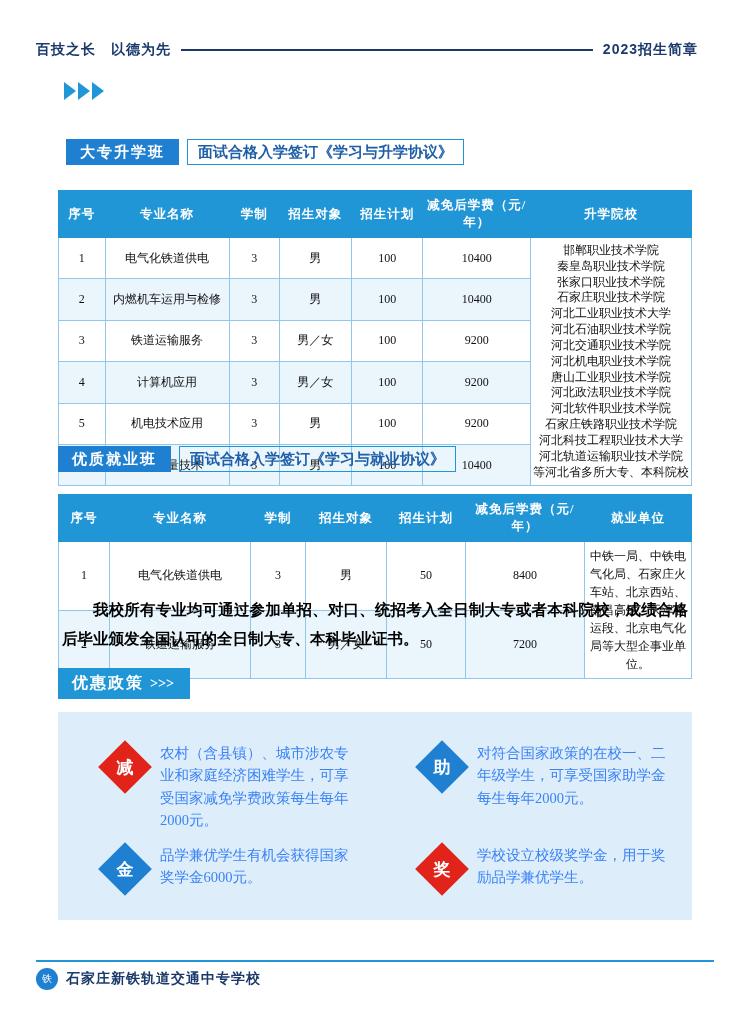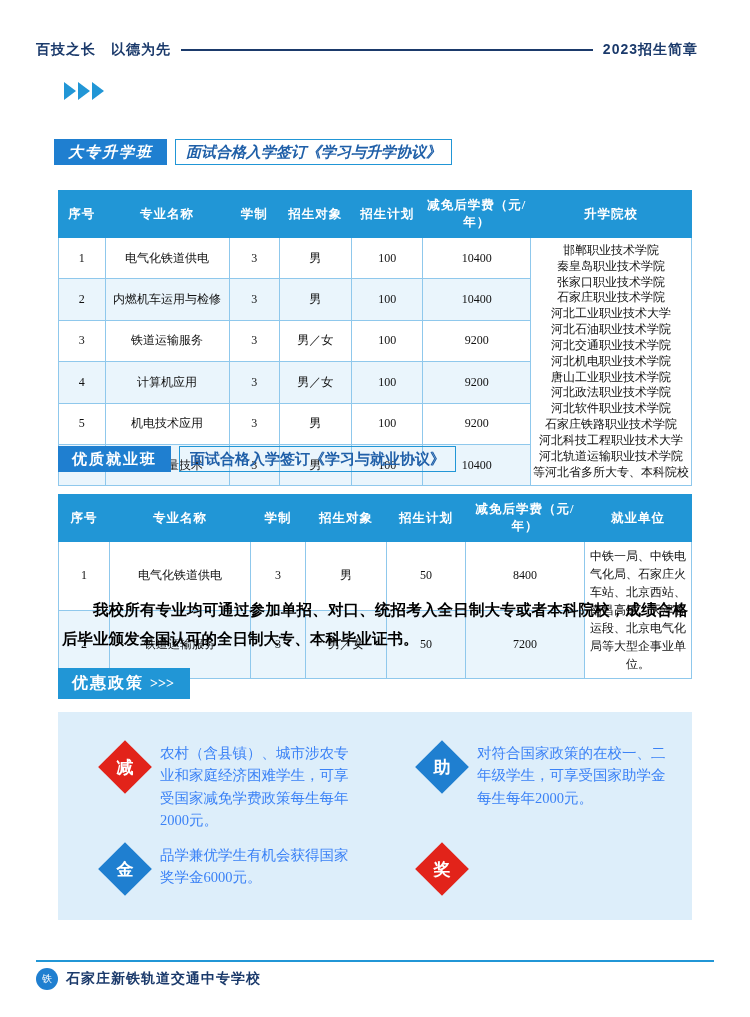--- a/index.html
+++ b/index.html
@@ -283,21 +283,21 @@
 </div>
 
 <div class="section-title-wrap">
   <div class="arrows">
     <div class="arrow"></div>
       <div class="arrow"></div>
       <div class="arrow"></div>
   </div>
 </div>
 
-<div class="subhead" style="top:139px; left:54px;font-style:italic;">
+<div class="subhead" style="top:139px; left:66px;">
   <div class="tagbox">大专升学班</div>
   <div class="noticebox">面试合格入学签订《学习与升学协议》</div>
 </div>
 
 <table class="major-table" style="top:190px; left:58px; width:634px;">
   <thead>
     <tr>
       <th style="width:46px;">序号</th>
       <th style="width:136px;">专业名称</th>
       <th style="width:50px;">学制</th>
@@ -437,20 +437,21 @@
   <div class="policy-item">
     <div class="diamond d-blue">
       <span>金</span>
     </div>
     <div class="policy-text">品学兼优学生有机会获得国家奖学金6000元。</div>
   </div>
   <div class="policy-item">
     <div class="diamond d-red">
       <span>奖</span>
     </div>
+    <div class="policy-text">学校设立校级奖学金，用于奖励品学兼优学生。</div>
   </div>
 </div>
 
 <div class="footer-rule"></div>
 <div class="footer">
   <div class="footer-logo">铁</div>
   <div class="footer-name">石家庄新铁轨道交通中专学校</div>
 </div>
 
 </body></html>

